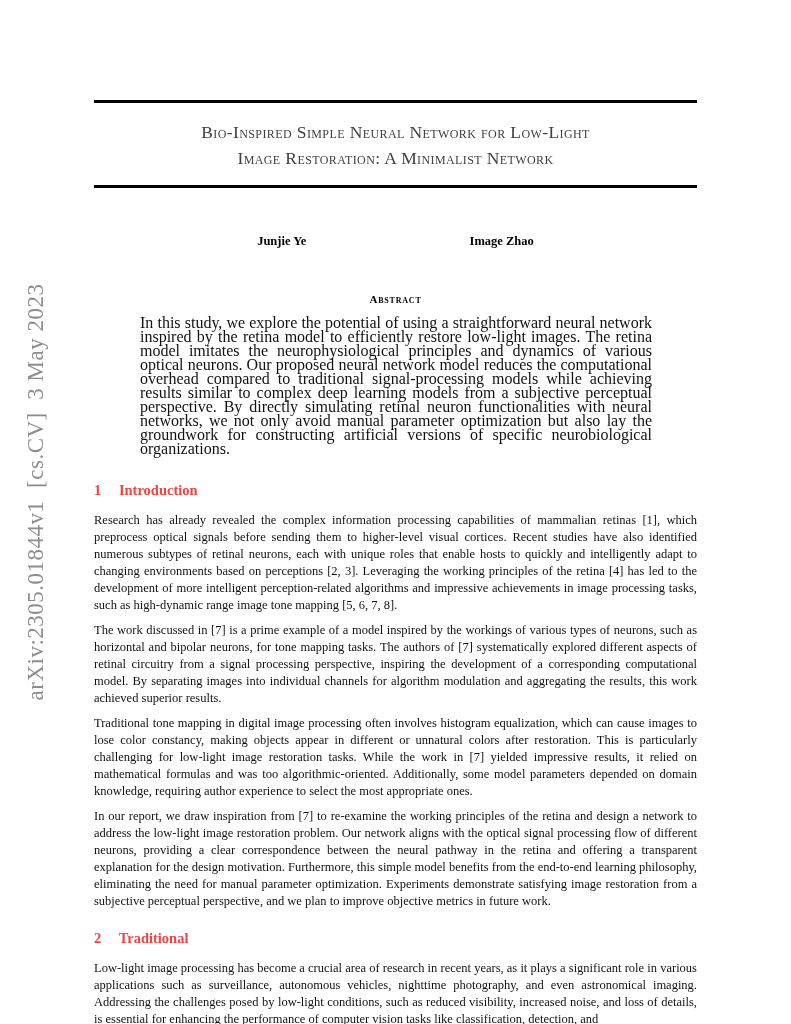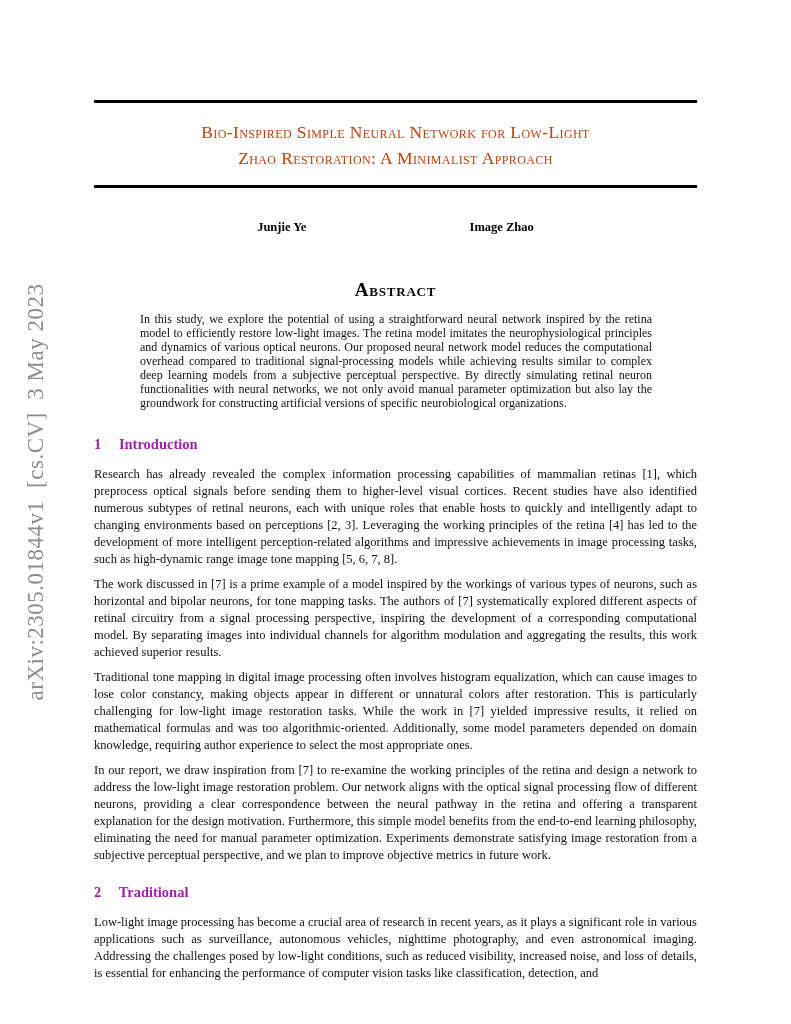--- a/index.html
+++ b/index.html
@@ -40,55 +40,55 @@
     background: #000000;
   }
   .title {
     margin: 16px 0 14px 0;
     text-align: center;
     font-variant: small-caps;
     font-weight: 400;
     font-size: 17.5px;
     line-height: 26px;
     letter-spacing: 0.4px;
-    color: #c2410c;
+    color: #404040;
   }
   .title-line { display: block; }
   .authors {
-    margin-top: 32px;
+    margin-top: 46px;
     display: flex;
     justify-content: space-evenly;
   }
   .author {
     font-weight: 700;
     font-size: 12.5px;
     color: #000000;
   }
   .abstract {
     margin-top: 44px;
   }
   .abstract-heading {
     text-align: center;
     font-variant: small-caps;
     font-weight: 700;
-    font-size: 19px;
+    font-size: 11px;
     letter-spacing: 0.8px;
     color: #000000;
   }
   .abstract-text {
     margin: 11px 45px 0 46px;
-    font-size: 12px;
+    font-size: 16px;
     line-height: 14px;
     text-align: justify;
   }
   .section-heading {
     margin: 26px 0 13px 0;
     font-weight: 700;
     font-size: 14.5px;
-    color: #a21caf;
+    color: #ef4444;
   }
   .section-heading .section-number {
     margin-right: 14px;
   }
   .body-par {
     margin: 0 0 8px 0;
     font-size: 12.5px;
     line-height: 17px;
     text-align: justify;
   }
@@ -102,21 +102,21 @@
 <div class="page">
 
   <div class="watermark">arXiv:2305.01844v1  [cs.CV]  3 May 2023</div>
 
   <div class="content">
 
     <div class="rule"></div>
 
     <h1 class="title">
       <span class="title-line">Bio-Inspired Simple Neural Network for Low-Light</span>
-      <span class="title-line">Zhao Restoration: A Minimalist Approach</span>
+      <span class="title-line">Image Restoration: A Minimalist Network</span>
     </h1>
 
     <div class="rule"></div>
 
     <div class="authors">
       <span class="author">Junjie Ye</span>
       <span class="author">Image Zhao</span>
     </div>
 
     <div class="abstract">

